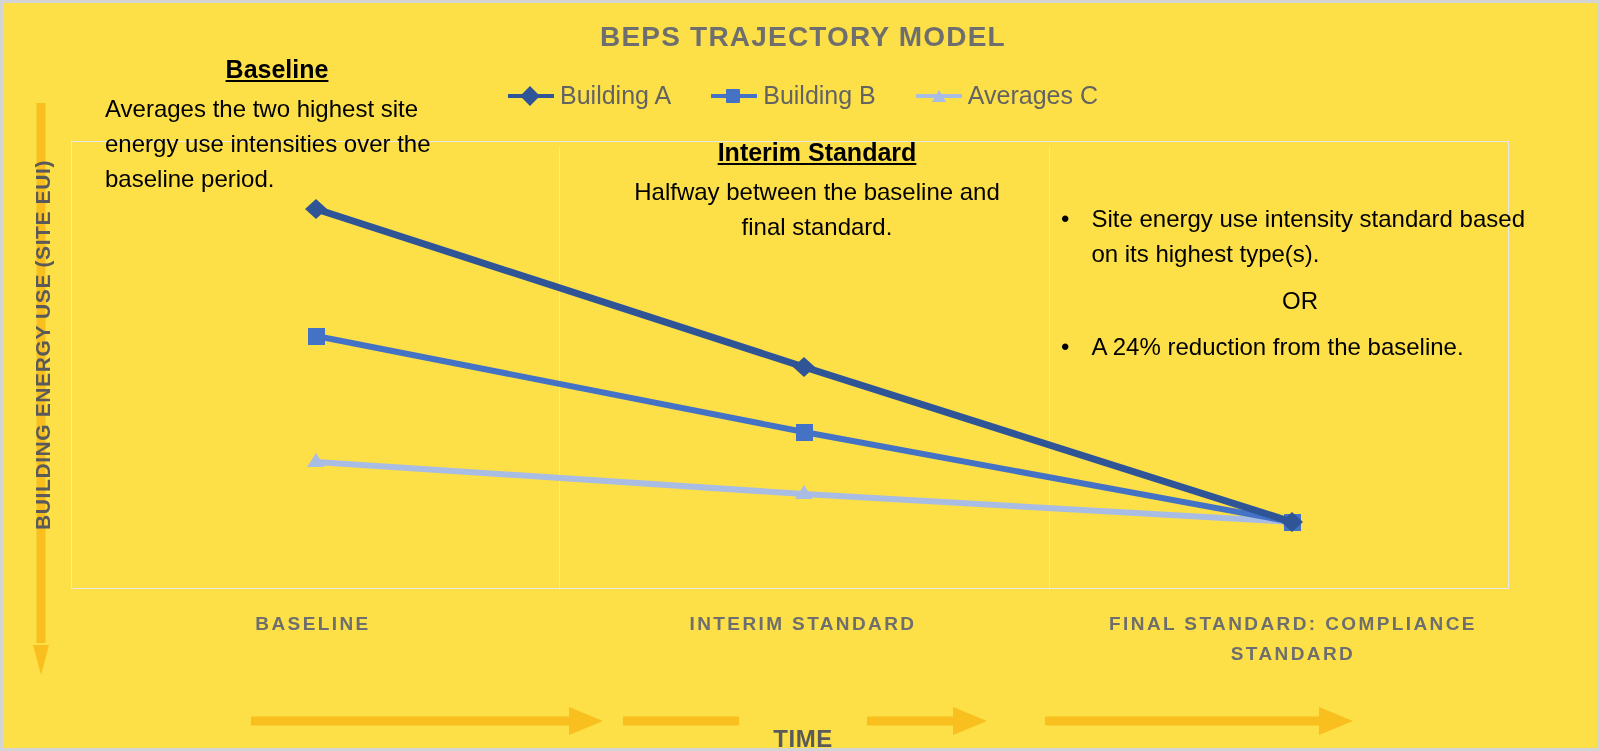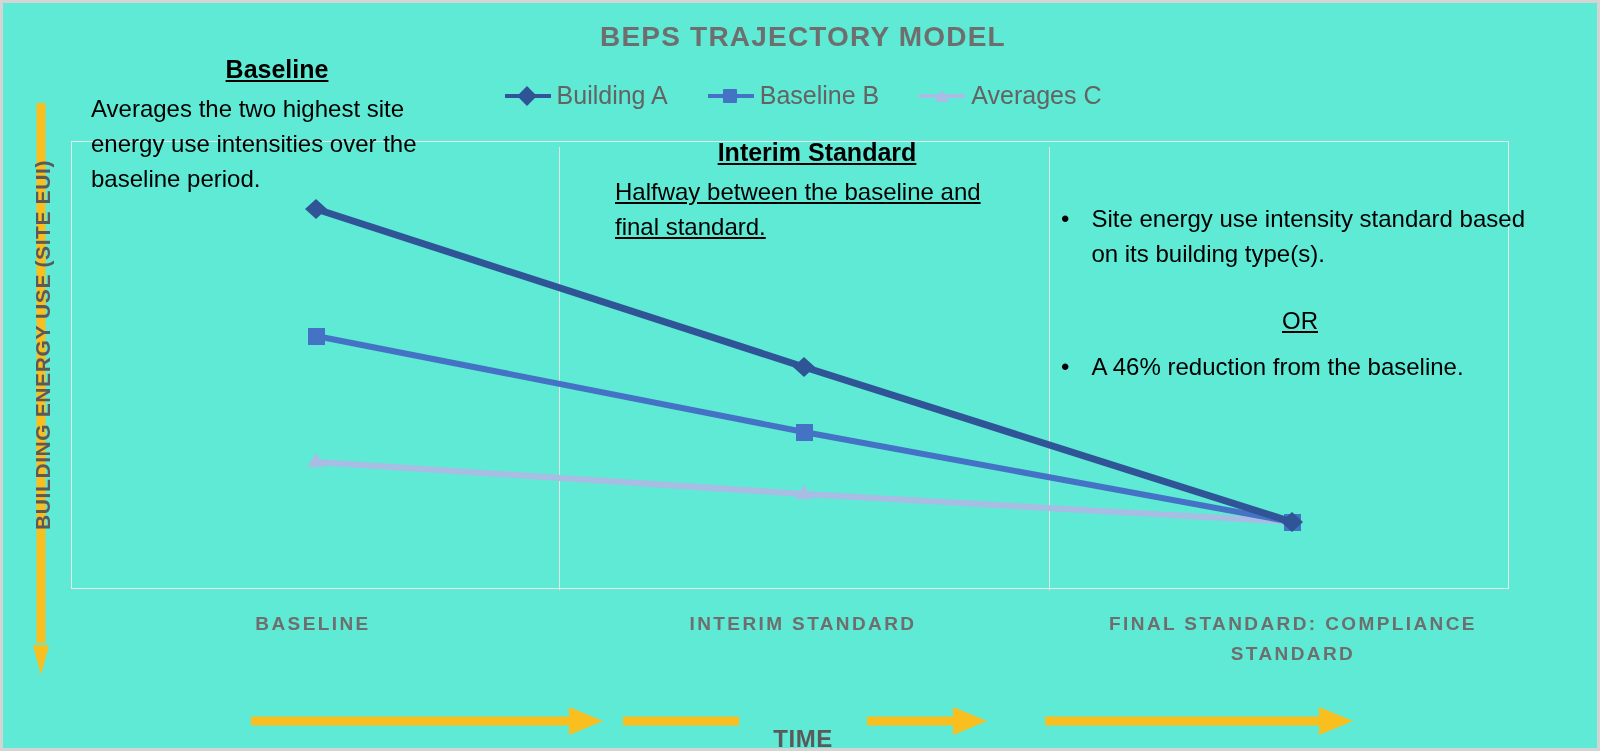--- a/index.html
+++ b/index.html
@@ -4,21 +4,21 @@
 <style>
   html, body {
     margin: 0;
     padding: 0;
     background: #ffffff;
   }
   #canvas {
     position: relative;
     width: 1600px;
     height: 751px;
-    background: #5eead4;
+    background: #fde047;
     border: 3px solid #d4d4d4;
     box-sizing: border-box;
     font-family: "Liberation Sans", sans-serif;
     overflow: hidden;
   }
 
   
   #chart-title {
     position: absolute;
     left: 0; top: 18px;
@@ -128,42 +128,41 @@
     font-weight: bold;
     text-decoration: underline;
     text-align: center;
     margin-bottom: 8px;
   }
   .annot-body {
     font-size: 24px;
     line-height: 1.45;
   }
   #annot-baseline { left: 88px; top: 52px; width: 372px; }
-  #annot-baseline .annot-body { text-align: left; }
+  #annot-baseline .annot-body { text-align: left; margin-left: 14px; }
   #annot-interim { left: 612px; top: 135px; width: 404px; }
-  #annot-interim .annot-body { text-align: left; text-decoration: underline; }
+  #annot-interim .annot-body { text-align: center; }
   #annot-final { left: 1058px; top: 187px; width: 478px; }
   #annot-final .annot-body { text-align: center; }
   .annot-underline-word { text-decoration: underline; }
   .bullet-row {
     display: flex;
     align-items: flex-start;
     gap: 22px;
     text-align: left;
     margin-top: 12px;
   }
   .bullet-dot {
     flex: 0 0 auto;
     font-size: 24px;
     line-height: 1.45;
   }
   .or-line {
     text-align: center;
-    margin-top: 32px;
-    text-decoration: underline;
+    margin-top: 12px;
   }
 
   
   .xcat {
     position: absolute;
     font-size: 19px;
     font-weight: bold;
     letter-spacing: 2.4px;
     color: #6e6e6e;
     text-align: center;
@@ -204,21 +203,21 @@
         <span class="legend-line" style="background:#2F5597;"></span>
         <span class="legend-marker mk-diamond" style="background:#2F5597;"></span>
       </span>
       <span class="legend-label">Building A</span>
     </div>
     <div class="legend-item">
       <span class="legend-swatch">
         <span class="legend-line" style="background:#4472C4;"></span>
         <span class="legend-marker mk-square" style="background:#4472C4;"></span>
       </span>
-      <span class="legend-label">Baseline B</span>
+      <span class="legend-label">Building B</span>
     </div>
     <div class="legend-item">
       <span class="legend-swatch">
         <span class="legend-line" style="background:#A9BCE4;"></span>
         <span class="legend-marker mk-triangle" style="border-bottom:12px solid #A9BCE4;"></span>
       </span>
       <span class="legend-label">Averages C</span>
     </div>
   </div>
 
@@ -264,26 +263,26 @@
 
   <div class="annot" id="annot-interim">
     <div class="annot-head">Interim Standard</div>
     <div class="annot-body">Halfway between the baseline and final standard.</div>
   </div>
 
   <div class="annot" id="annot-final">
     <div class="annot-body">
       <div class="bullet-row">
         <span class="bullet-dot">•</span>
-        <span>Site energy use intensity standard based on its building type(s).</span>
+        <span>Site energy use intensity standard based on its highest type(s).</span>
       </div>
       <div class="or-line">OR</div>
       <div class="bullet-row">
         <span class="bullet-dot">•</span>
-        <span>A 46% reduction from the baseline.</span>
+        <span>A 24% reduction from the baseline.</span>
       </div>
     </div>
   </div>
 
   <div class="xcat" id="xcat-0">BASELINE</div>
   <div class="xcat" id="xcat-1">INTERIM  STANDARD</div>
   <div class="xcat" id="xcat-2">FINAL STANDARD: COMPLIANCE STANDARD</div>
 
   <svg id="time-row" viewBox="0 0 1600 55">
     <g>

